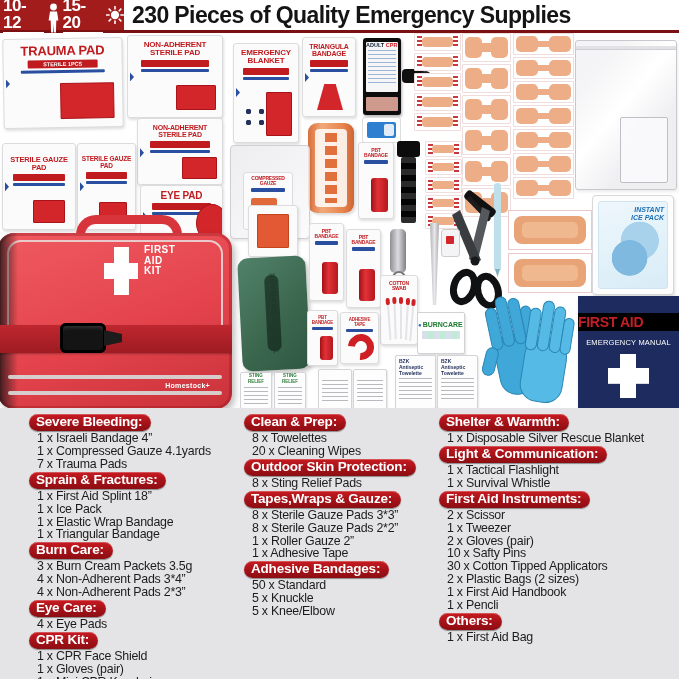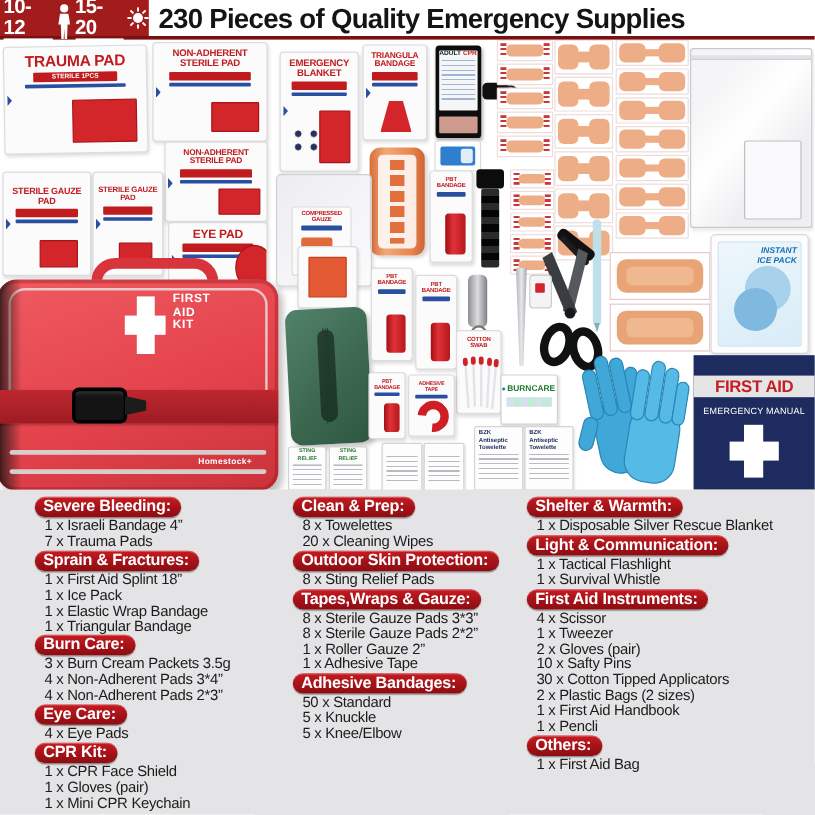--- a/index.html
+++ b/index.html
@@ -72,22 +72,22 @@
   .bag-cross{position:absolute;left:106px;top:14px;width:34px;height:48px;
       background:linear-gradient(#fff,#fff) center/100% 34% no-repeat,
                  linear-gradient(#fff,#fff) center/44% 100% no-repeat;}
   .bag-logo{position:absolute;left:146px;top:12px;color:#fff;font-weight:bold;font-size:10px;
             line-height:10.5px;text-align:left;letter-spacing:.5px;}
   .bag-brand{position:absolute;right:22px;bottom:20px;color:#fff;font-weight:bold;font-size:7px;letter-spacing:.3px;}
 
   
   .manual{position:absolute;left:578px;top:263px;width:101px;height:112px;background:#1d2b5e;
           box-shadow:2px 2px 4px rgba(0,0,0,.25);}
-  .manual-band{position:absolute;left:0;right:0;top:17px;height:18px;background:#e5e5e5;
-               display:flex;align-items:center;justify-content:center;}
+  .manual-band{position:absolute;left:0;right:0;top:17px;height:18px;background:#000000;
+               display:flex;align-items:center;}
   .manual-title{color:#c41e26;font-weight:bold;font-size:14px;letter-spacing:-0.3px;}
   .manual-sub{position:absolute;left:0;right:0;top:42px;color:#fff;font-weight:normal;font-size:7.5px;
               text-align:center;letter-spacing:.2px;}
   .manual-cross{position:absolute;left:30px;top:58px;width:41px;height:44px;
       background:linear-gradient(#fff,#fff) center/100% 36% no-repeat,
                  linear-gradient(#fff,#fff) center/40% 100% no-repeat;}
 
   
   .icepack{position:absolute;left:592px;top:162px;width:80px;height:98px;background:#fdfdfd;
            border:1px solid #d8d8dc;border-radius:4px;box-shadow:1px 2px 3px rgba(0,0,0,.12);}
@@ -571,20 +571,21 @@
     <div class="manual-cross"></div>
   </div>
 
 </div>
 
 <div class="lists">
 
   <div class="col col1">
     <div class="pill">Severe Bleeding:</div>
     <div class="li">1 x Israeli Bandage 4”</div>
+    <div class="li">1 x Compressed Gauze 4.1yards</div>
     <div class="li">7 x Trauma Pads</div>
     <div class="pill">Sprain &amp; Fractures:</div>
     <div class="li">1 x First Aid Splint 18”</div>
     <div class="li">1 x Ice Pack</div>
     <div class="li">1 x Elastic Wrap Bandage</div>
     <div class="li">1 x Triangular Bandage</div>
     <div class="pill">Burn Care:</div>
     <div class="li">3 x Burn Cream Packets 3.5g</div>
     <div class="li">4 x Non-Adherent Pads 3*4”</div>
     <div class="li">4 x Non-Adherent Pads 2*3”</div>
@@ -613,21 +614,21 @@
     <div class="li">5 x Knee/Elbow</div>
   </div>
 
   <div class="col col3">
     <div class="pill">Shelter &amp; Warmth:</div>
     <div class="li">1 x Disposable Silver Rescue Blanket</div>
     <div class="pill">Light &amp; Communication:</div>
     <div class="li">1 x Tactical Flashlight</div>
     <div class="li">1 x Survival Whistle</div>
     <div class="pill">First Aid Instruments:</div>
-    <div class="li">4 x Scissor</div>
+    <div class="li">2 x Scissor</div>
     <div class="li">1 x Tweezer</div>
     <div class="li">2 x Gloves (pair)</div>
     <div class="li">10 x Safty Pins</div>
     <div class="li">30 x Cotton Tipped Applicators</div>
     <div class="li">2 x Plastic Bags (2 sizes)</div>
     <div class="li">1 x First Aid Handbook</div>
     <div class="li">1 x Pencli</div>
     <div class="pill">Others:</div>
     <div class="li">1 x First Aid Bag</div>
   </div>

